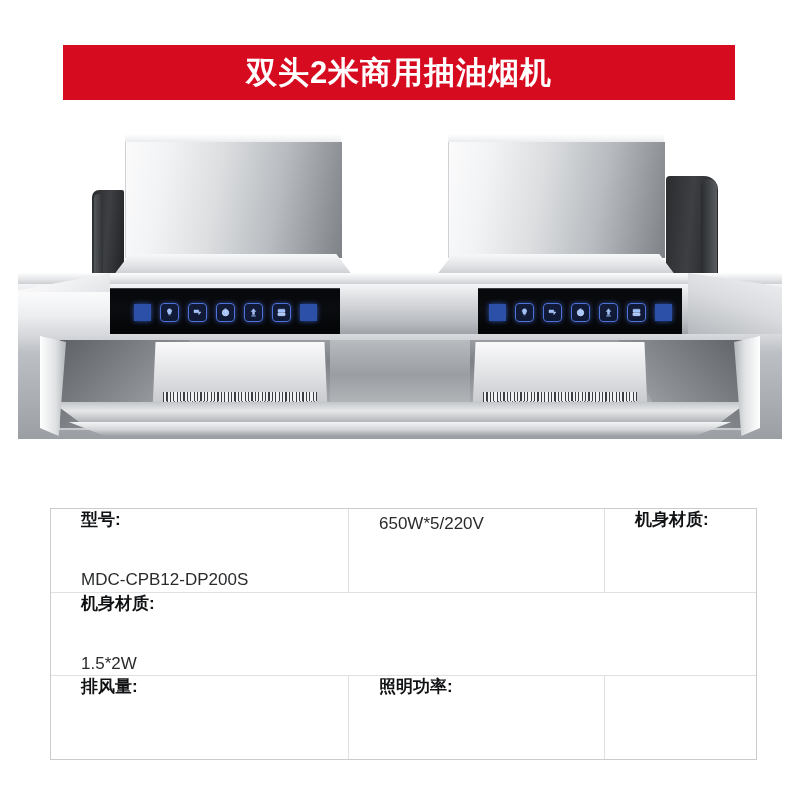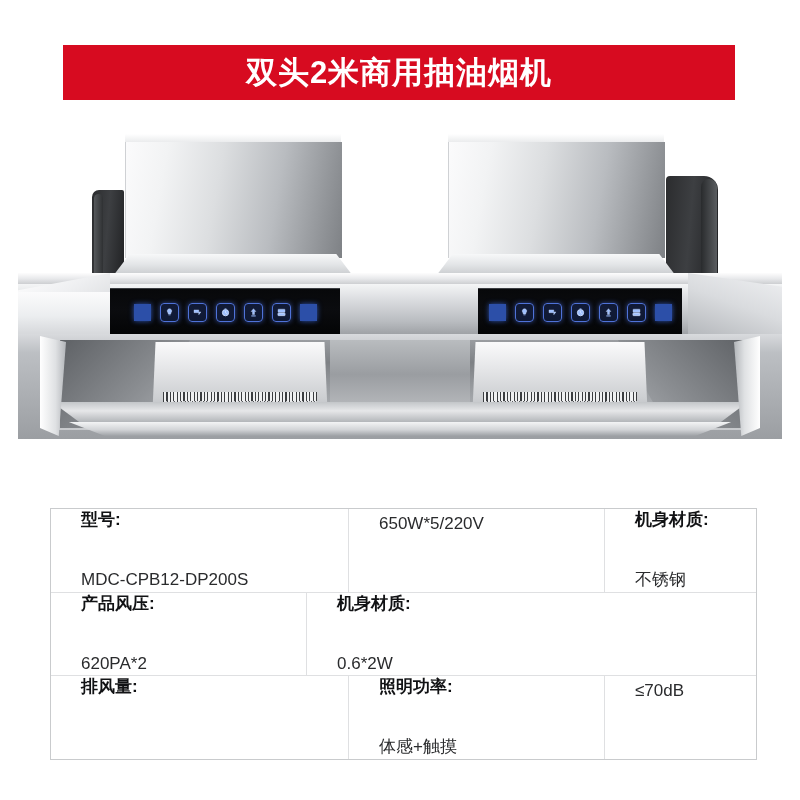--- a/index.html
+++ b/index.html
@@ -358,41 +358,34 @@
   <div class="spec-row">
     <div class="spec-cell c1">
       <div class="spec-label">型号:</div>
       <div class="spec-value">MDC-CPB12-DP200S</div>
     </div>
     <div class="spec-cell c2">
       <div class="spec-value">650W*5/220V</div>
     </div>
     <div class="spec-cell c3">
       <div class="spec-label">机身材质:</div>
-      <div class="spec-value">不锈钢</div>
     </div>
   </div>
 
   <div class="spec-row">
-    <div class="spec-cell c2">
-      <div class="spec-label">产品风压:</div>
-      <div class="spec-value">620PA*2</div>
-    </div>
     <div class="spec-cell c3">
       <div class="spec-label">机身材质:</div>
-      <div class="spec-value">0.6*2W</div>
+      <div class="spec-value">1.5*2W</div>
     </div>
   </div>
 
   <div class="spec-row">
     <div class="spec-cell c1">
       <div class="spec-label">排风量:</div>
     </div>
     <div class="spec-cell c2">
       <div class="spec-label">照明功率:</div>
-      <div class="spec-value">体感+触摸</div>
     </div>
     <div class="spec-cell c3">
-      <div class="spec-value">≤70dB</div>
     </div>
   </div>
 
 </div>
 
 </body></html>

